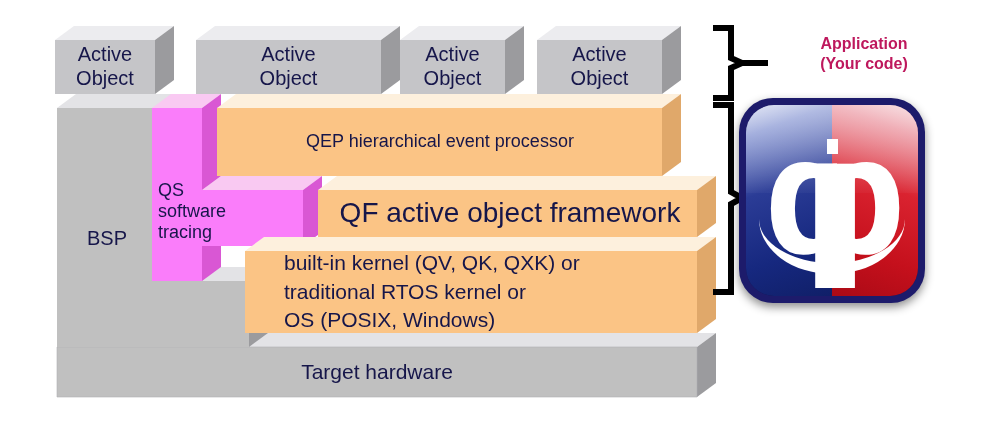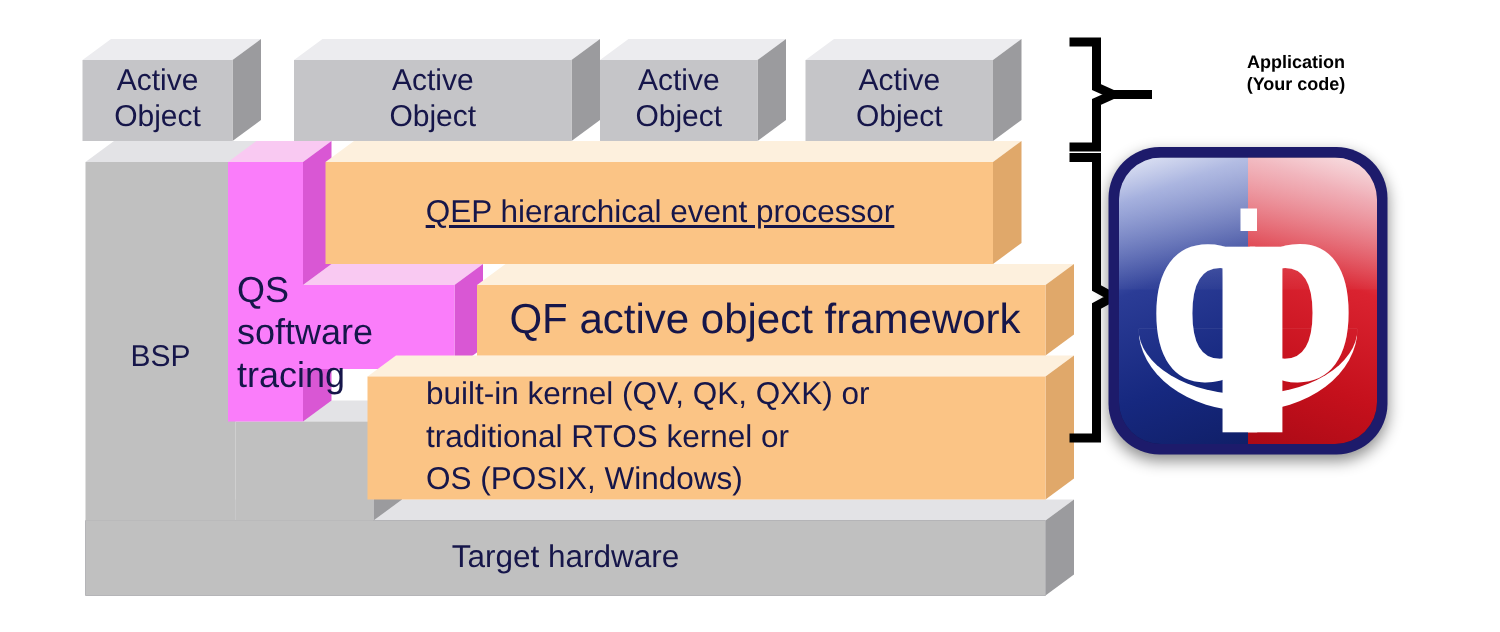--- a/index.html
+++ b/index.html
@@ -15,23 +15,23 @@
     text-align:center;
     color:#16164a;
     line-height:1.18;
     pointer-events:none;
     white-space:pre-line;
   }
   .lbl.left{justify-content:flex-start;text-align:left;}
   .app-label{
     position:absolute;
     font-weight:bold;
-    font-size:12px;
+    font-size:16px;
     line-height:1.25;
-    color:#000000;
+    color:#be185d;
     text-align:center;
     white-space:pre-line;
   }
   
   #qp-logo{
     position:absolute;
     left:739px;top:98px;width:186px;height:205px;
     border-radius:34px;
     background:#1d1b6b;
     box-shadow:0 4px 10px rgba(0,0,0,.45);
@@ -168,25 +168,25 @@
 Object</div>
 
   <div class="lbl" style="left:400px;top:40px;width:105px;height:54px;font-size:20px;">Active
 Object</div>
 
   <div class="lbl" style="left:537px;top:40px;width:125px;height:54px;font-size:20px;">Active
 Object</div>
 
   <div class="lbl" style="left:57px;top:196px;width:100px;height:30px;font-size:20px;margin-top:28px;">BSP</div>
 
-  <div class="lbl left" style="left:158px;top:180px;width:110px;height:78px;font-size:24px;align-items:flex-start;">QS
+  <div class="lbl left" style="left:158px;top:180px;width:110px;height:78px;font-size:18px;align-items:flex-start;">QS
 software
 tracing</div>
 
-  <div class="lbl" style="left:230px;top:126px;width:420px;height:32px;font-size:21px;text-decoration:underline;">QEP hierarchical event processor</div>
+  <div class="lbl" style="left:230px;top:126px;width:420px;height:32px;font-size:18px;">QEP hierarchical event processor</div>
 
   <div class="lbl" style="left:330px;top:197px;width:360px;height:32px;font-size:28px;">QF active object framework</div>
 
   <div class="lbl left" style="left:284px;top:253px;width:420px;height:78px;font-size:21px;line-height:1.35;">built-in kernel (QV, QK, QXK) or
 traditional RTOS kernel or
 OS (POSIX, Windows)</div>
 
   <div class="lbl" style="left:57px;top:356px;width:640px;height:32px;font-size:21px;">Target hardware</div>
 
   <div class="app-label" style="left:764px;top:34px;width:200px;">Application

